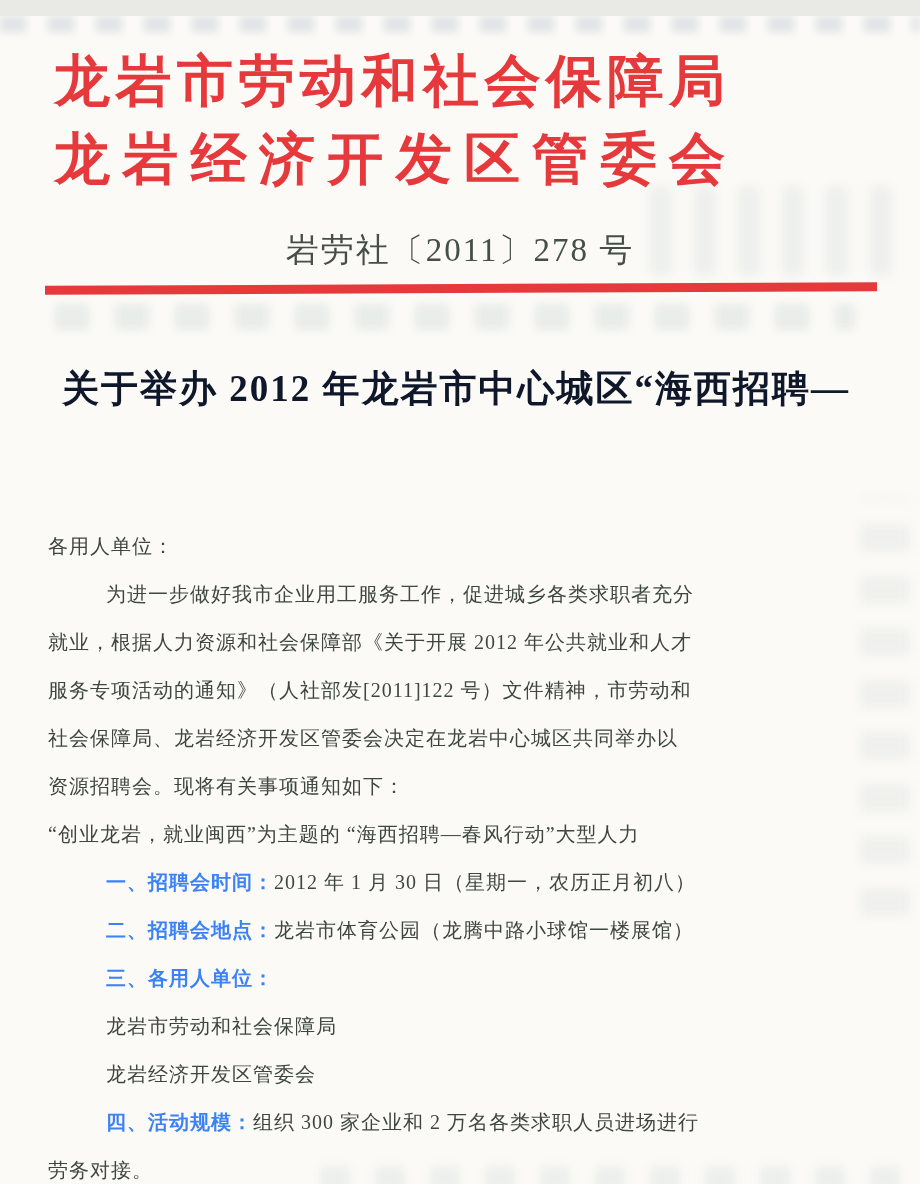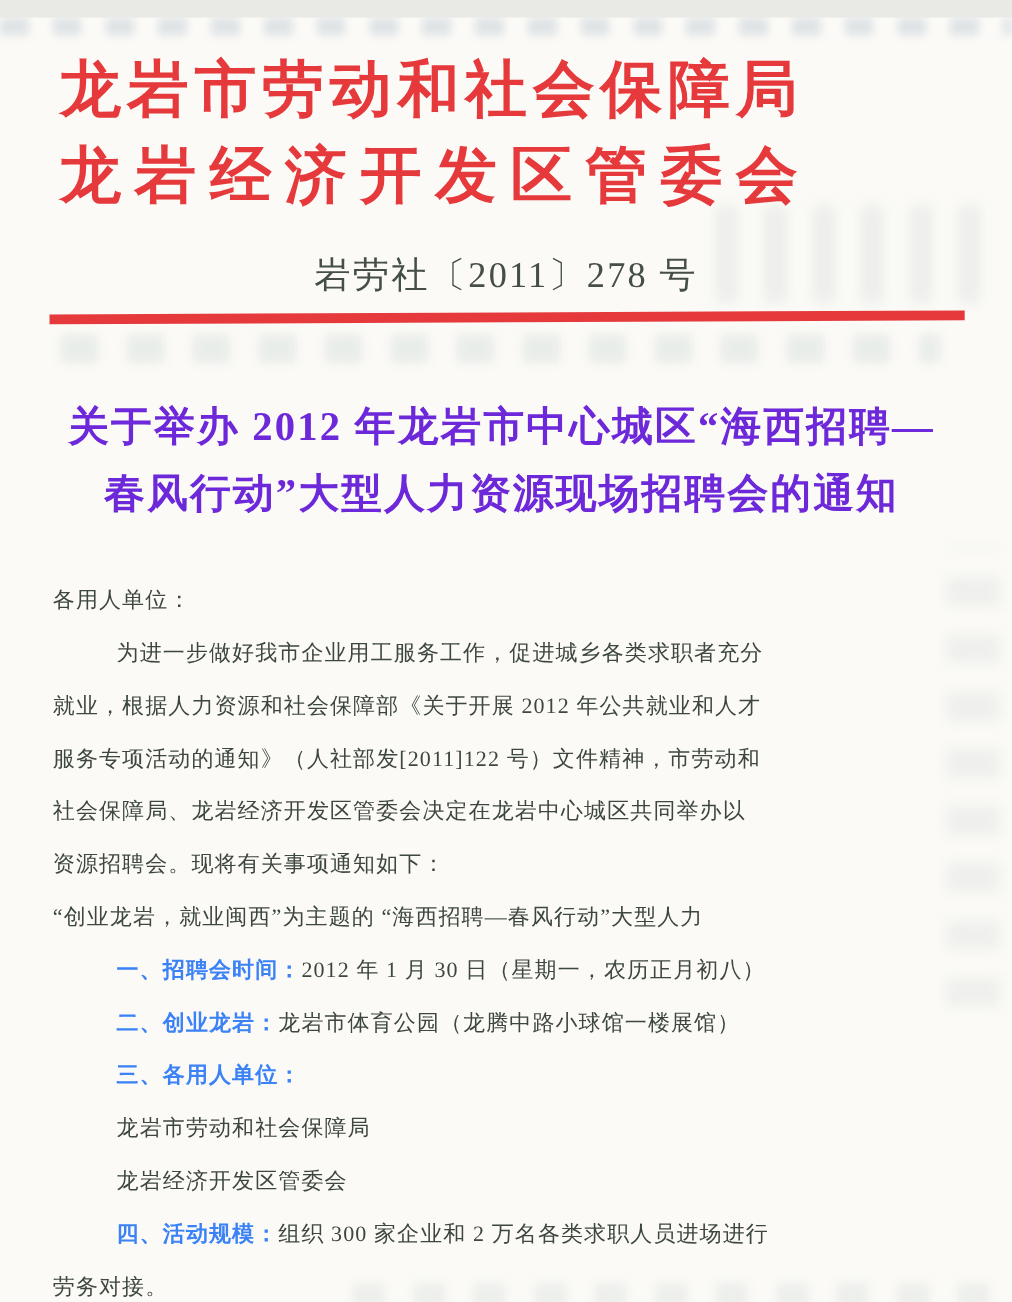--- a/index.html
+++ b/index.html
@@ -98,21 +98,21 @@
 
   .title {
     position: absolute;
     top: 342px; left: 0;
     width: 912px;
     margin: 0;
     text-align: center;
     font-size: 37px;
     font-weight: bold;
     line-height: 61px;
-    color: #6d28d9;
+    color: #0f172a;
     letter-spacing: 2px;
   }
   .title .t-line { display: block; }
 
   .doc-body {
     position: absolute;
     top: 506px; left: 48px;
     width: 830px;
     font-size: 20px;
     color: #3d463f;
@@ -145,33 +145,32 @@
     <div class="org-line">龙岩市劳动和社会保障局</div>
     <div class="org-line">龙岩经济开发区管委会</div>
   </div>
 
   <div class="doc-number">岩劳社〔2011〕278 号</div>
 
   <div class="red-rule"></div>
 
   <h1 class="title">
     <span class="t-line">关于举办 2012 年龙岩市中心城区“海西招聘—</span>
-    <span class="t-line">春风行动”大型人力资源现场招聘会的通知</span>
   </h1>
 
   <main class="doc-body">
     <div class="line"><span>各用人单位：</span></div>
     <div class="line ind"><span>为进一步做好我市企业用工服务工作，促进城乡各类求职者充分</span></div>
     <div class="line"><span>就业，根据人力资源和社会保障部《关于开展 2012 年公共就业和人才</span></div>
     <div class="line"><span>服务专项活动的通知》（人社部发[2011]122 号）文件精神，市劳动和</span></div>
     <div class="line"><span>社会保障局、龙岩经济开发区管委会决定在龙岩中心城区共同举办以</span></div>
     <div class="line"><span>资源招聘会。现将有关事项通知如下：</span></div>
     <div class="line"><span>“创业龙岩，就业闽西”为主题的 “海西招聘—春风行动”大型人力</span></div>
     <div class="line ind"><span class="lbl">一、招聘会时间：</span><span>2012 年 1 月 30 日（星期一，农历正月初八）</span></div>
-    <div class="line ind"><span class="lbl">二、创业龙岩：</span><span>龙岩市体育公园（龙腾中路小球馆一楼展馆）</span></div>
+    <div class="line ind"><span class="lbl">二、招聘会地点：</span><span>龙岩市体育公园（龙腾中路小球馆一楼展馆）</span></div>
     <div class="line ind"><span class="lbl">三、各用人单位：</span><span></span></div>
     <div class="line ind"><span>龙岩市劳动和社会保障局</span></div>
     <div class="line ind"><span>龙岩经济开发区管委会</span></div>
     <div class="line ind"><span class="lbl">四、活动规模：</span><span>组织 300 家企业和 2 万名各类求职人员进场进行</span></div>
     <div class="line"><span>劳务对接。</span></div>
   </main>
 
 </div>
 
 </body></html>

